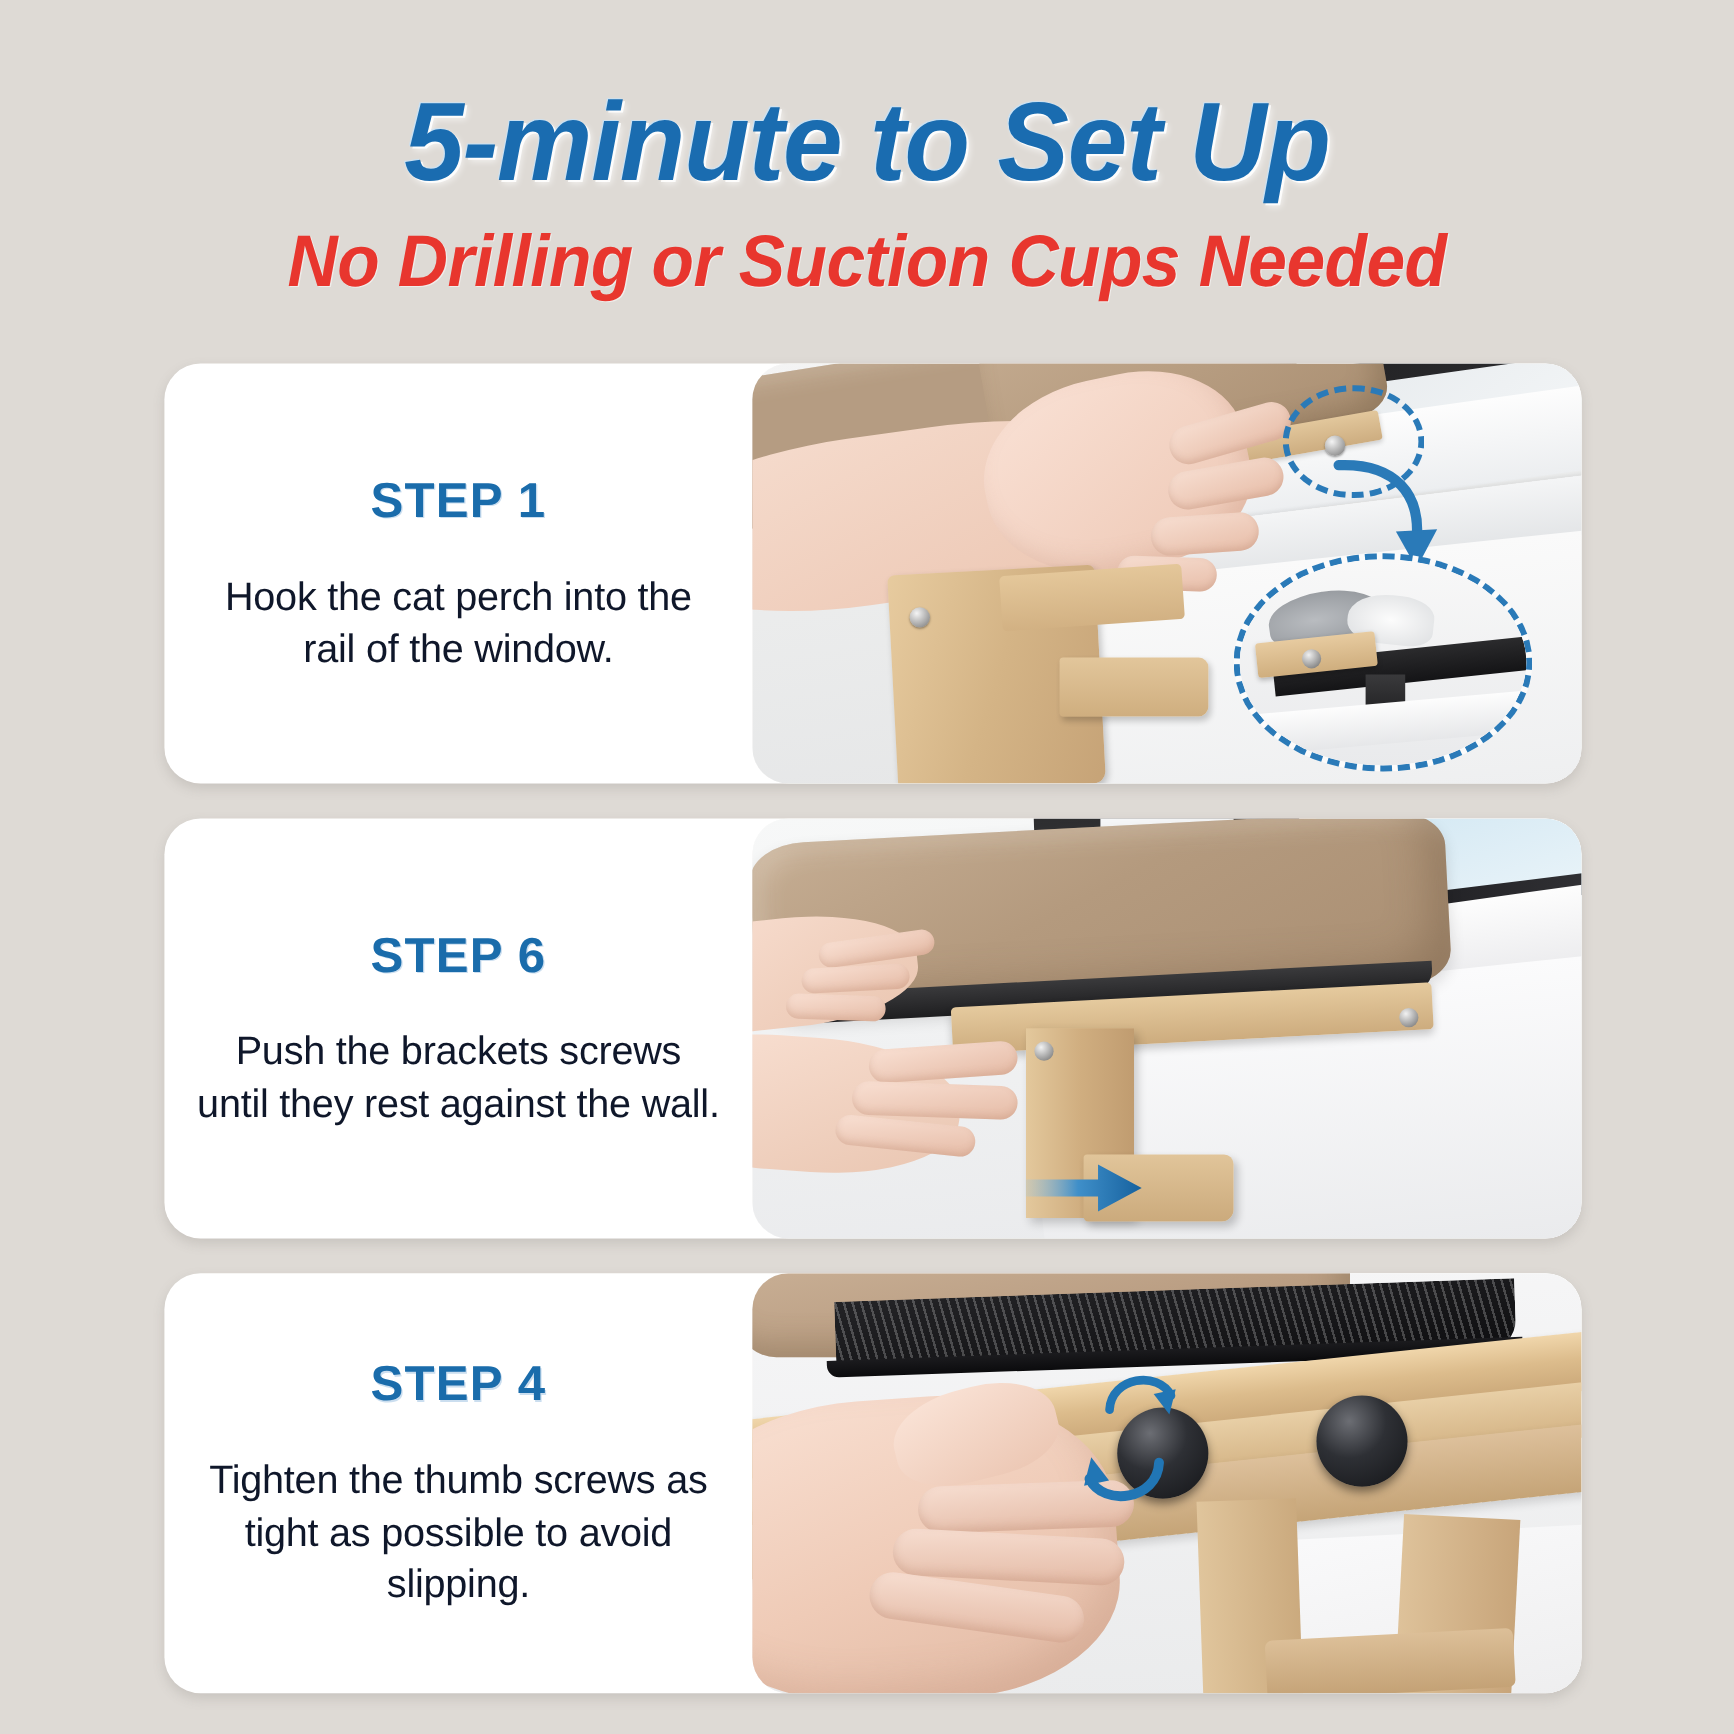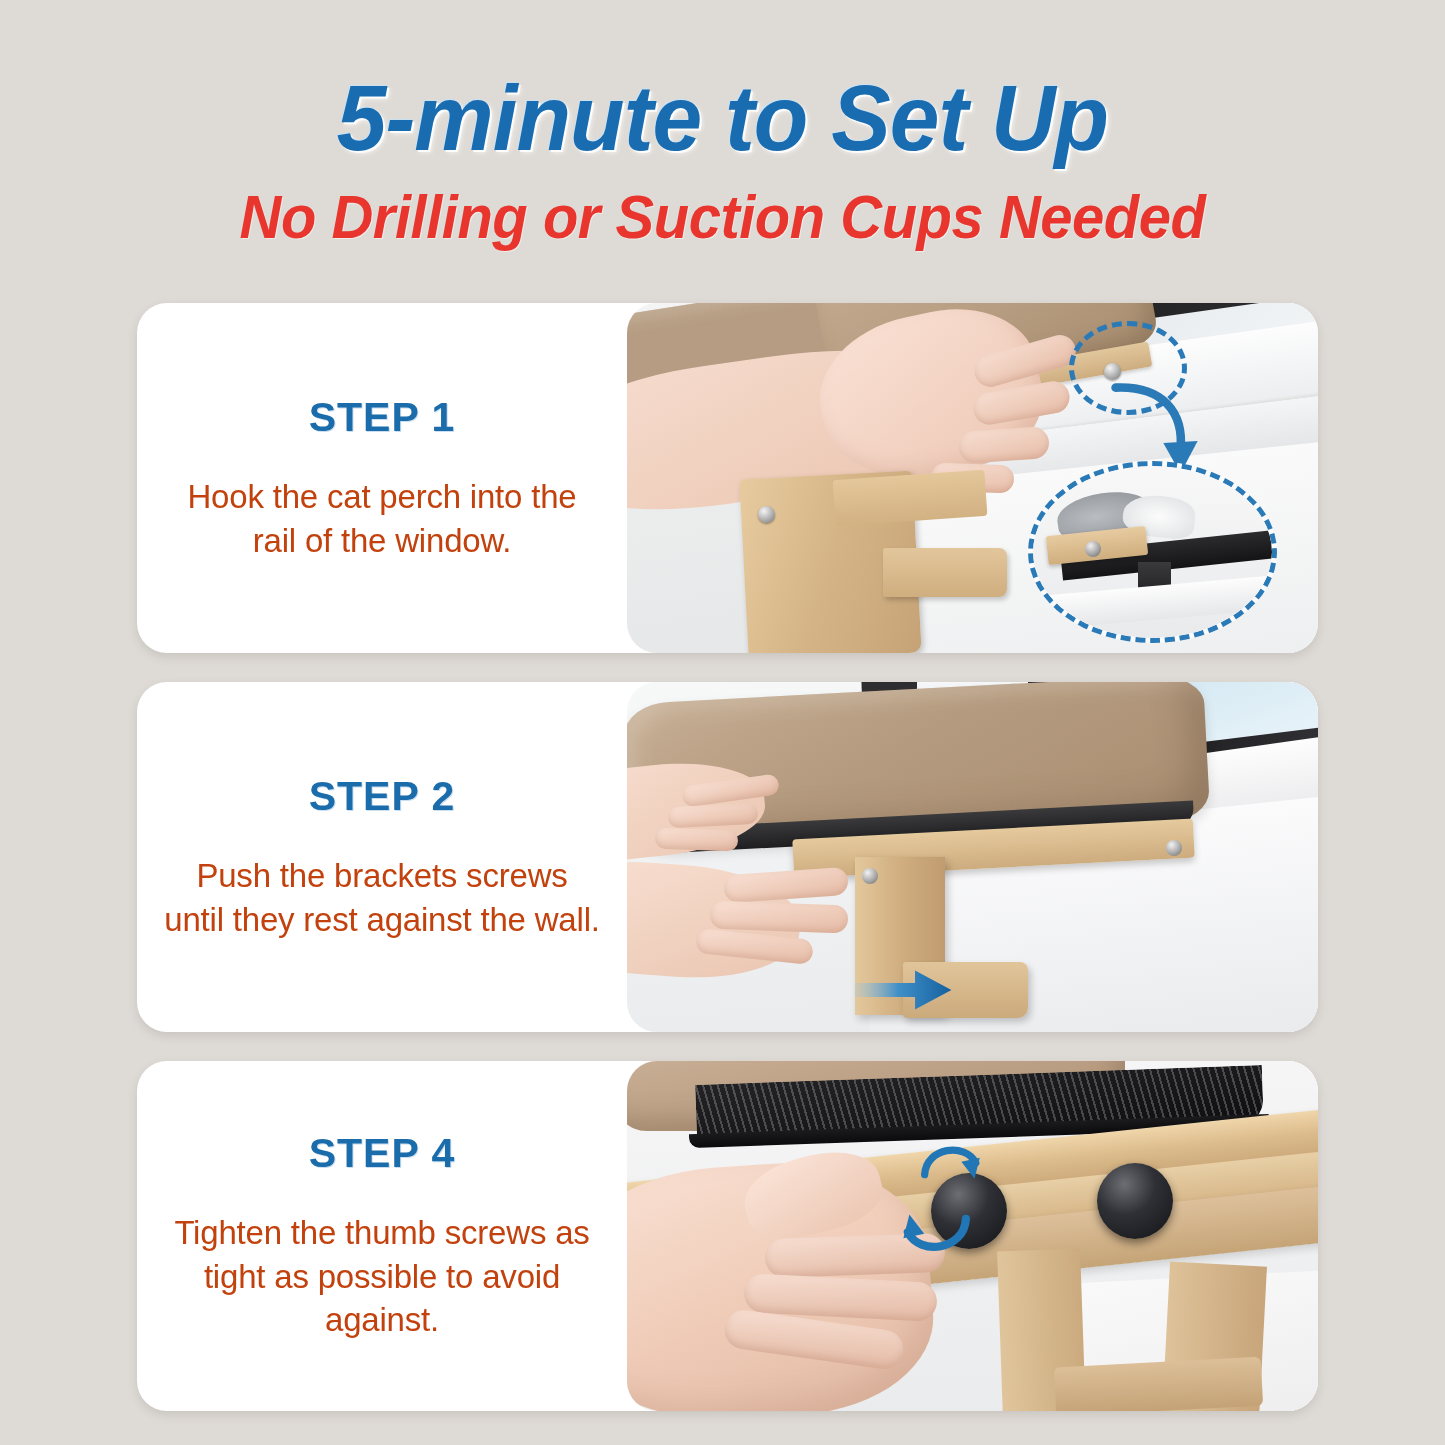--- a/index.html
+++ b/index.html
@@ -58,21 +58,21 @@
     display:flex; flex-direction:column;
     align-items:center; justify-content:center;
     padding:0 26px;
   }
   .step-title {
     font-size:41px; font-weight:bold; color:#1a6cab;
     letter-spacing:1px; margin-bottom:34px;
     text-shadow:1px 1px 0 rgba(160,195,225,.55);
   }
   .step-desc {
-    font-size:33px; color:#c2410c; line-height:1.32;
+    font-size:33px; color:#0f172a; line-height:1.32;
     text-align:center; letter-spacing:-0.2px;
   }
 
   
   .photo {
     position:absolute; right:0; top:0;
     width:691px; height:350px;
     border-radius:30px;
     overflow:hidden;
     background:#f2f1ef;
@@ -301,21 +301,21 @@
             <div class="s1-in-sill"></div>
             <div class="s1-in-screw"></div>
           </div>
         </div>
       </div>
     </div>
   </div>
 
   <div class="card">
     <div class="card-text">
-      <div class="step-title">STEP 2</div>
+      <div class="step-title">STEP 6</div>
       <div class="step-desc">Push the brackets screws until they rest against the wall.</div>
     </div>
     <div class="photo">
       <div class="scene">
         <div class="s2-bg"></div>
         <div class="s2-sky"></div>
         <div class="s2-frame"></div>
         <div class="s2-framewhite"></div>
         <div class="s2-blackrail"></div>
         <div class="s2-sill"></div>
@@ -349,21 +349,21 @@
           </defs>
           <path d="M0 20 L86 20 L86 2 L138 30 L86 58 L86 40 L0 40 Z" fill="url(#g2)"></path>
         </svg>
       </div>
     </div>
   </div>
 
   <div class="card">
     <div class="card-text">
       <div class="step-title">STEP 4</div>
-      <div class="step-desc">Tighten the thumb screws as tight as possible to avoid against.</div>
+      <div class="step-desc">Tighten the thumb screws as tight as possible to avoid slipping.</div>
     </div>
     <div class="photo">
       <div class="scene">
         <div class="s3-bg"></div>
         <div class="s3-whitewall"></div>
         <div class="s3-plush"></div>
         <div class="s3-mesh"></div>
         <div class="s3-meshedge"></div>
 
         <div class="s3-rail"></div>

